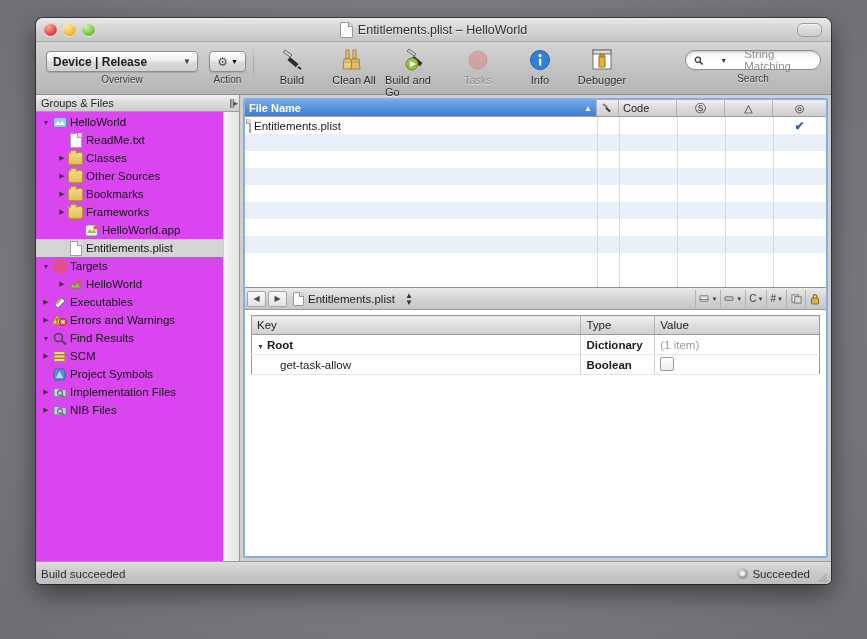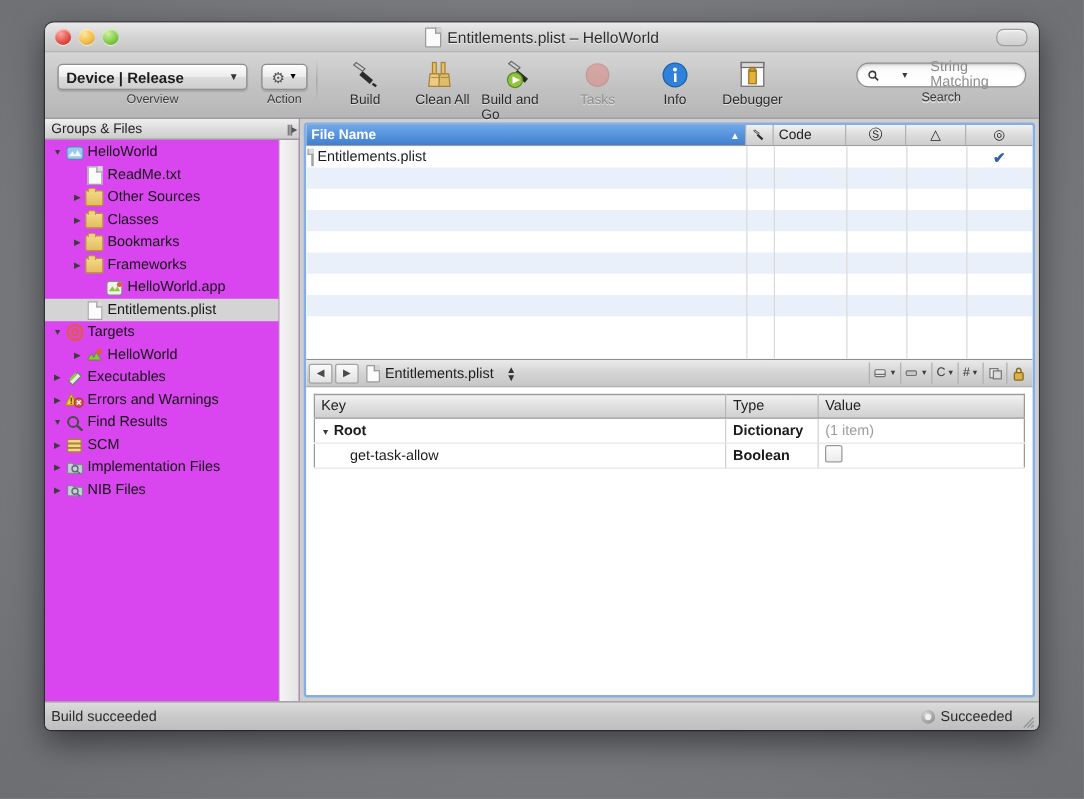--- a/index.html
+++ b/index.html
@@ -458,29 +458,29 @@
                 <span class="filedoc"></span>
               </span>
               <span style="margin-left: 3px;">ReadMe.txt</span>
             </div>
             <div class="row">
               <span style="width: 20px; flex: 0 0 auto;"></span>
               <span class="tw">▶</span>
               <span class="ic">
                 <span class="folder"></span>
               </span>
+              <span style="margin-left: 3px;">Classes</span>
+            </div>
+            <div class="row">
+              <span style="width: 20px; flex: 0 0 auto;"></span>
+              <span class="tw">▶</span>
+              <span class="ic">
+                <span class="folder"></span>
+              </span>
               <span style="margin-left: 3px;">Other Sources</span>
-            </div>
-            <div class="row">
-              <span style="width: 20px; flex: 0 0 auto;"></span>
-              <span class="tw">▶</span>
-              <span class="ic">
-                <span class="folder"></span>
-              </span>
-              <span style="margin-left: 3px;">Classes</span>
             </div>
             <div class="row">
               <span style="width: 20px; flex: 0 0 auto;"></span>
               <span class="tw">▶</span>
               <span class="ic">
                 <span class="folder"></span>
               </span>
               <span style="margin-left: 3px;">Bookmarks</span>
             </div>
             <div class="row">
@@ -573,20 +573,31 @@
               <span style="width: 4px; flex: 0 0 auto;"></span>
               <span class="tw">▶</span>
               <span class="ic">
                 <svg width="13" height="13" viewBox="0 0 13 13">
                   <rect x="1" y="1.5" width="11" height="3" rx="1.2" fill="#f0d68e" stroke="#a9832f"></rect>
                   <rect x="1" y="5" width="11" height="3" rx="1.2" fill="#f0d68e" stroke="#a9832f"></rect>
                   <rect x="1" y="8.5" width="11" height="3" rx="1.2" fill="#f0d68e" stroke="#a9832f"></rect>
                 </svg>
               </span>
               <span style="margin-left: 3px;">SCM</span>
+            </div>
+            <div class="row">
+              <span style="width: 4px; flex: 0 0 auto;"></span>
+              <span class="tw">&nbsp;</span>
+              <span class="ic">
+                <svg width="13" height="13" viewBox="0 0 13 13">
+                  <rect x="1" y="1" width="11" height="11" rx="2" fill="#5b8fd4" stroke="#3a6298"></rect>
+                  <path d="M3,10 L6.5,3 L10,10 Z" fill="#d6e8fb" opacity=".8"></path>
+                </svg>
+              </span>
+              <span style="margin-left: 3px;">Project Symbols</span>
             </div>
             <div class="row">
               <span style="width: 4px; flex: 0 0 auto;"></span>
               <span class="tw">▶</span>
               <span class="ic">
                 <svg width="14" height="12" viewBox="0 0 14 12">
                   <path d="M1,2.5 h4 l1,1.2 h7 v7 h-12 z" fill="#c9cfd8" stroke="#7e8794"></path>
                   <circle cx="7" cy="7" r="2.4" fill="none" stroke="#5f6875" stroke-width="1.1"></circle>
                   <path d="M8.8,8.8 L11,11" stroke="#5f6875" stroke-width="1.2"></path>
                 </svg>

